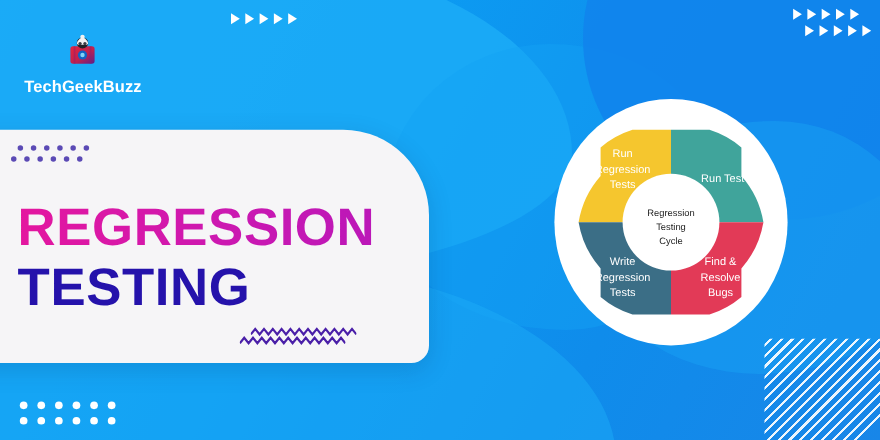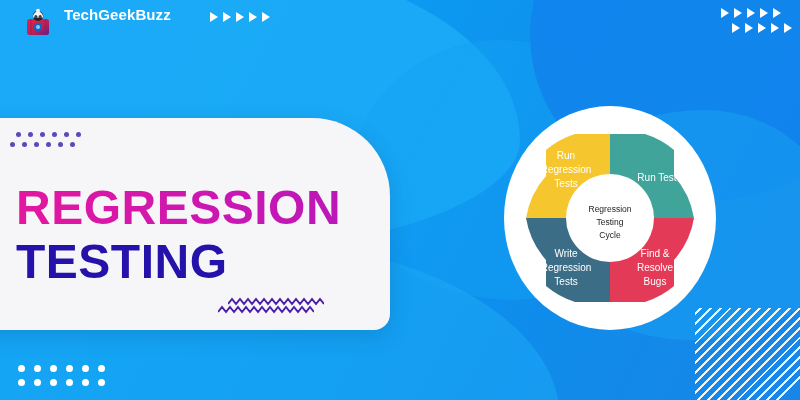--- a/index.html
+++ b/index.html
@@ -62,22 +62,22 @@
     width:150px; height:150px;
     border-radius:50%;
     background:repeating-linear-gradient(
       -45deg,
       rgba(255,255,255,.92) 0px, rgba(255,255,255,.92) 2px,
       rgba(255,255,255,0) 2px, rgba(255,255,255,0) 7px);
   }
 
   
   .brand {
-    position:absolute; left:22px; top:6px;
-    display:flex; align-items:flex-start; gap:10px; z-index:6;
+    position:absolute; left:22px; top:29px;
+    display:flex; align-items:center; gap:10px; z-index:6;flex-direction:column;
   }
   .brand-mark {
     width:32px; height:32px; position:relative;
   }
   .brand-name {
     color:#ffffff; font-size:15px; font-weight:bold;
     letter-spacing:.1px; white-space:nowrap;
   }
 
   
@@ -128,21 +128,21 @@
   }
 
   .zigzags {
     position:absolute; left:268px; top:178px;
   }
   .zig { display:block; }
   .zig.two { margin-top:-3px; margin-left:-10px; }
 
   
   .diagram {
-    position:absolute; left:500px; top:104px;
+    position:absolute; left:500px; top:88px;
     width:220px; height:228px; z-index:6;
   }
   .diagram svg { display:block; overflow:visible; }
   .q-label {
     font-family:"Liberation Sans", sans-serif;
     font-size:10px; fill:#ffffff; text-anchor:middle;
   }
   .c-label {
     font-family:"Liberation Sans", sans-serif;
     font-size:8.5px; fill:#1d1d1d; text-anchor:middle;

